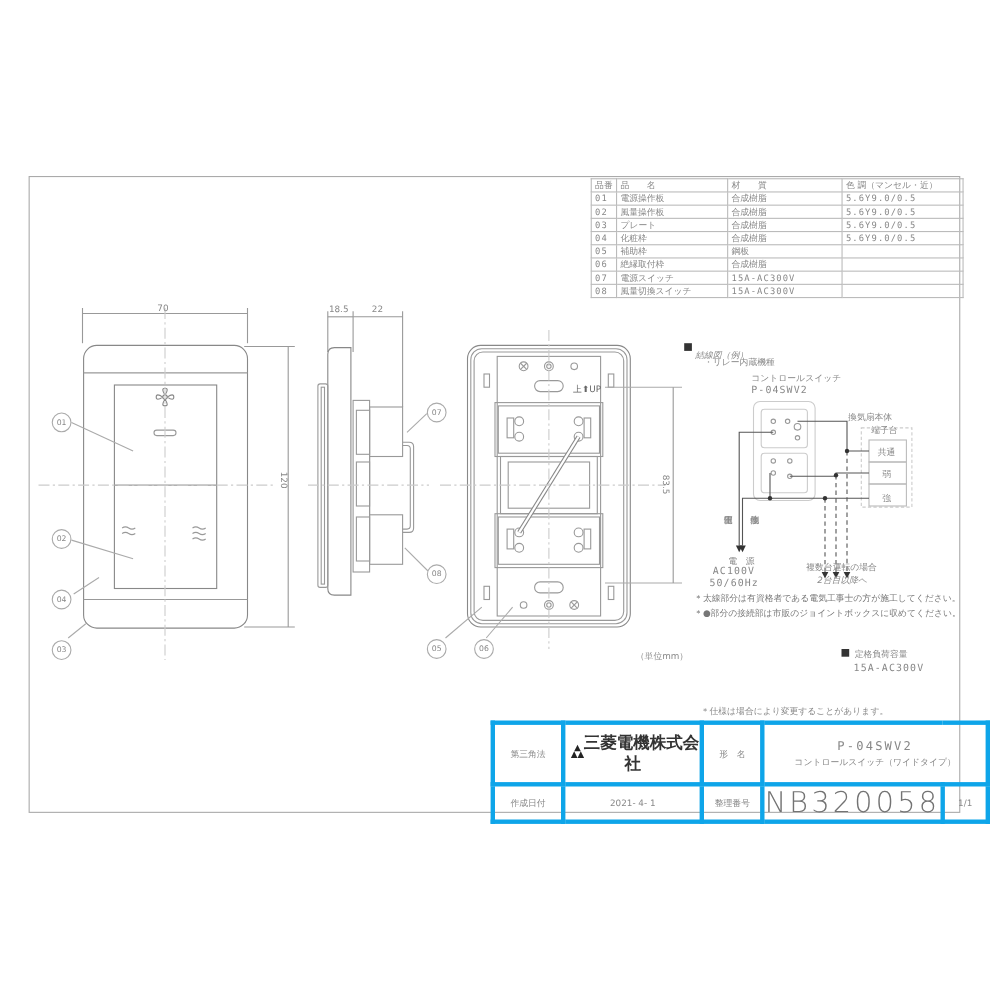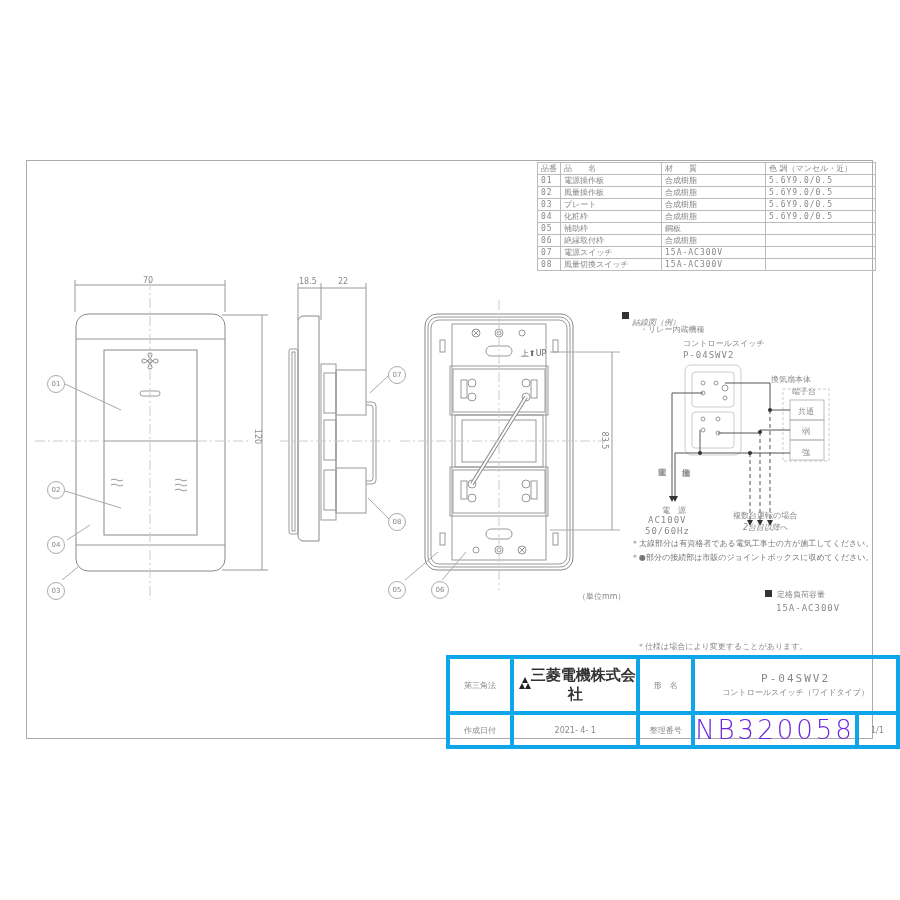--- a/index.html
+++ b/index.html
@@ -13,21 +13,21 @@
     .parts-table .c-no { width: 13px; }
     .parts-table .c-name { width: 94px; }
     .parts-table .c-mat { width: 97px; }
     .parts-table .c-col { width: 103px; }
     .mono { font-family: "DejaVu Sans Mono", monospace; letter-spacing: 1px; }
     .lbl { font-size: 8px; color: #888; white-space: nowrap; }
     .notes { font-size: 8px; color: #777; line-height: 14px; white-space: nowrap; }
     .title-block { left: 446px; top: 655px; border-collapse: collapse; color: #888; font-size: 8px; }
     .title-block td { border: 4px solid #0ea5e9; text-align: center; padding: 0; }
     .tb-logo { font-size: 15px; color: #333; font-weight: bold; }
-    .tb-docno { font-family: "DejaVu Sans", sans-serif; font-size: 26px; font-weight: 100; color: #6d28d9; letter-spacing: 3px; }
+    .tb-docno { font-family: "DejaVu Sans", sans-serif; font-size: 26px; font-weight: 100; color: #737373; letter-spacing: 3px; }
     .callout { width: 16px; height: 16px; border: 1px solid #aaa; border-radius: 50%; font-size: 7px; color: #888;
                display: flex; align-items: center; justify-content: center; background: #fff; }
     svg { position: absolute; left: 0; top: 0; }
   </style>
 </head>
 <body>
 
 <div class="abs frame"></div>
 
 <table class="abs parts-table">

